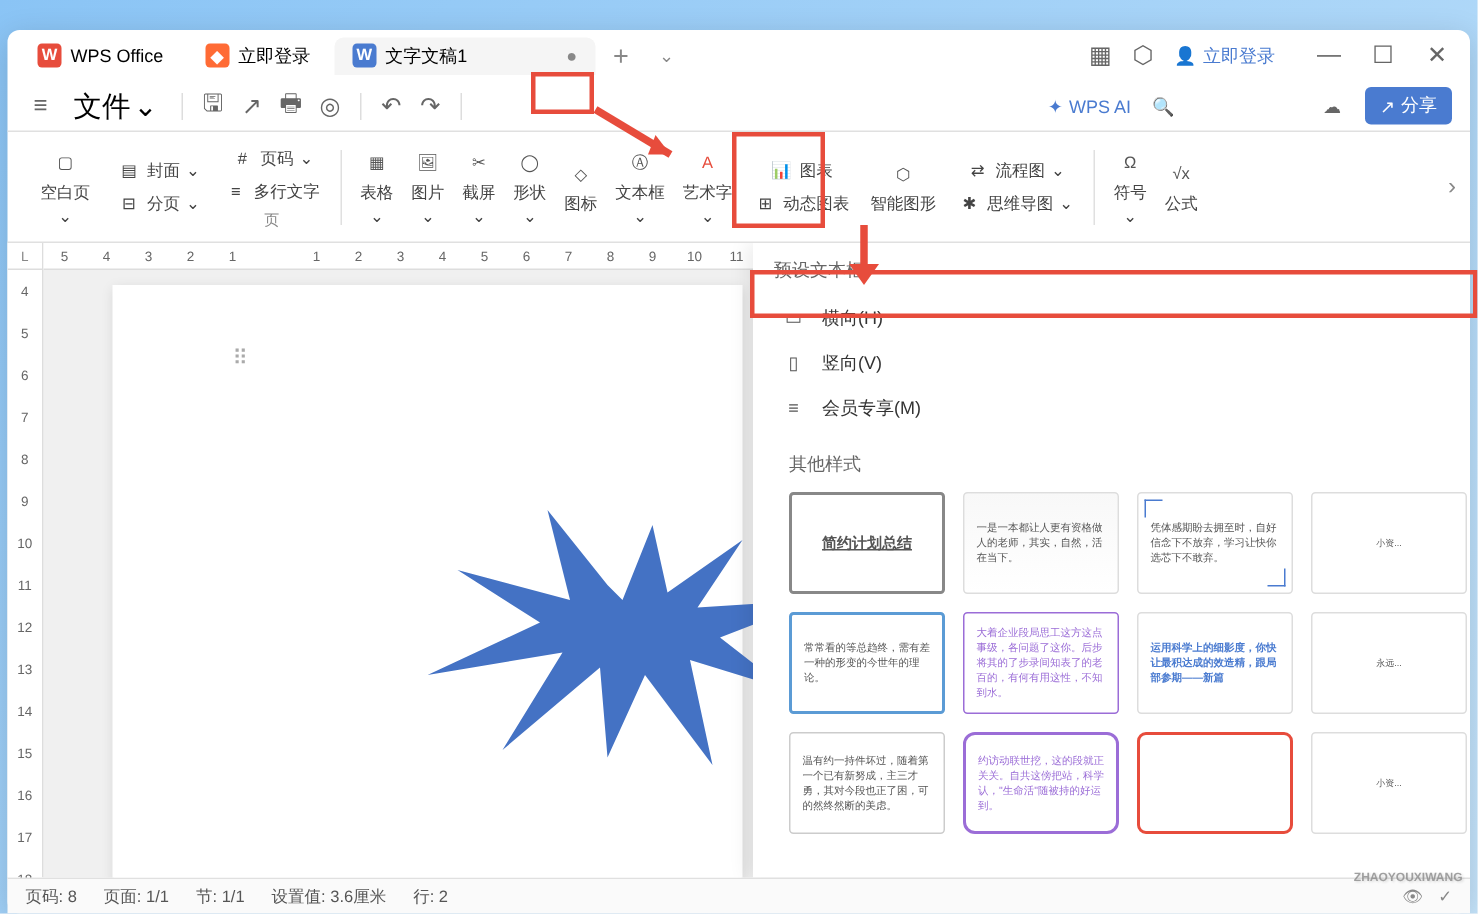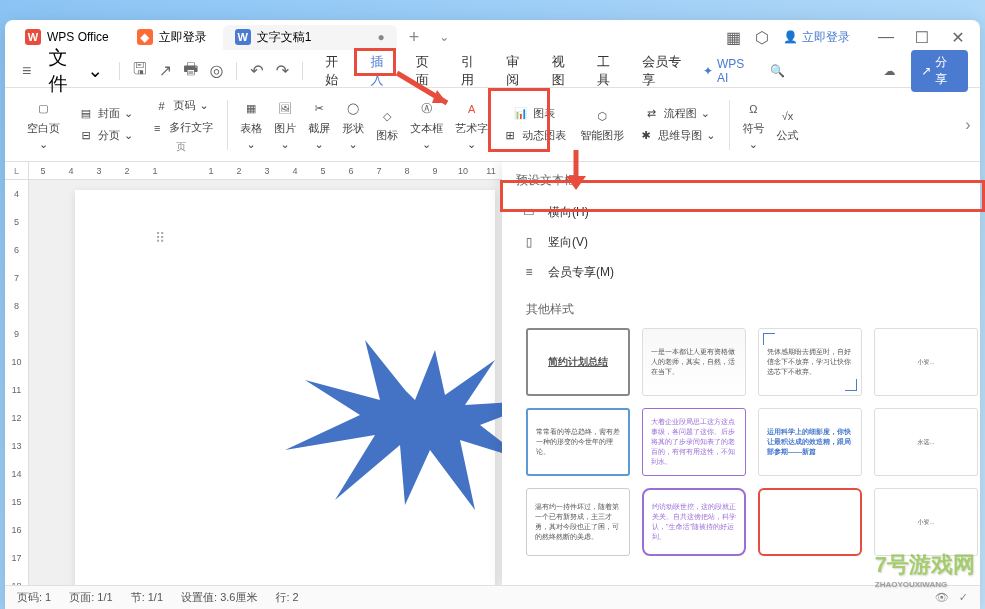--- a/index.html
+++ b/index.html
@@ -134,30 +134,20 @@
       <span class="menu-btn"><span>文件</span> ⌄</span>
       <span class="menu-sep"></span>
       <span class="menu-icon">🖫</span>
       <span class="menu-icon">↗</span>
       <span class="menu-icon">🖶</span>
       <span class="menu-icon">◎</span>
       <span class="menu-sep"></span>
       <span class="menu-icon">↶</span>
       <span class="menu-icon">↷</span>
       <span class="menu-sep"></span>
-    </div>
-    <div class="menu-tabs">
-      <span class="menu-tab">开始</span>
-      <span class="menu-tab active">插入</span>
-      <span class="menu-tab">页面</span>
-      <span class="menu-tab">引用</span>
-      <span class="menu-tab">审阅</span>
-      <span class="menu-tab">视图</span>
-      <span class="menu-tab">工具</span>
-      <span class="menu-tab">会员专享</span>
     </div>
     <div class="menu-right">
       <span class="wps-ai">
         <span>✦</span>
         <span>WPS AI</span>
       </span>
       <span class="menu-icon">🔍</span>
       <span class="menu-icon" style="margin-left:80px;">☁</span>
       <span class="share-btn">
         <span>↗</span>
@@ -316,21 +306,21 @@
               <span>约访动联世挖，这的段就正关关。自共这傍把站，科学认，"生命活"随被持的好运到。</span>
             </div>
           <div class="style-card" style="border:2px solid #e74c3c;border-radius:6px;"></div>
           <div class="style-card" style="font-size:6px;">小资...</div>
         </div>
       </div>
     </div>
   </div>
 
   <div class="statusbar">
-    <span>页码: 1</span>
+    <span>页码: 8</span>
     <span>页面: 1/1</span>
     <span>节: 1/1</span>
     <span>设置值: 3.6厘米</span>
     <span>行: 2</span>
     <div class="status-right">
       <span>👁</span>
       <span>✓</span>
     </div>
   </div>
 </div>
@@ -342,15 +332,14 @@
 <svg class="arrow" style="left:392px;top:68px;width:70px;height:50px;">
   <path d="M5,5 L55,35" stroke="#e74c3c" stroke-width="5" fill="none"></path>
   <polygon points="55,35 45,22 40,35" fill="#e74c3c"></polygon>
 </svg>
 <svg class="arrow" style="left:556px;top:148px;width:40px;height:50px;">
   <path d="M20,2 L20,35" stroke="#e74c3c" stroke-width="5" fill="none"></path>
   <polygon points="20,42 10,28 30,28" fill="#e74c3c"></polygon>
 </svg>
 
 <div class="watermark">
-  <span>7号游戏网</span>
   <span class="sub">ZHAOYOUXIWANG</span>
 </div>
 
 </body></html>

